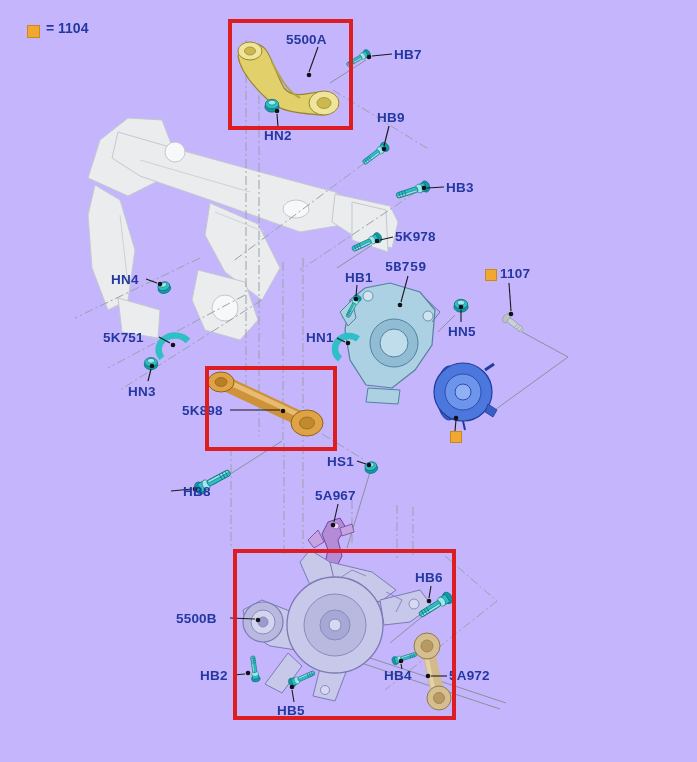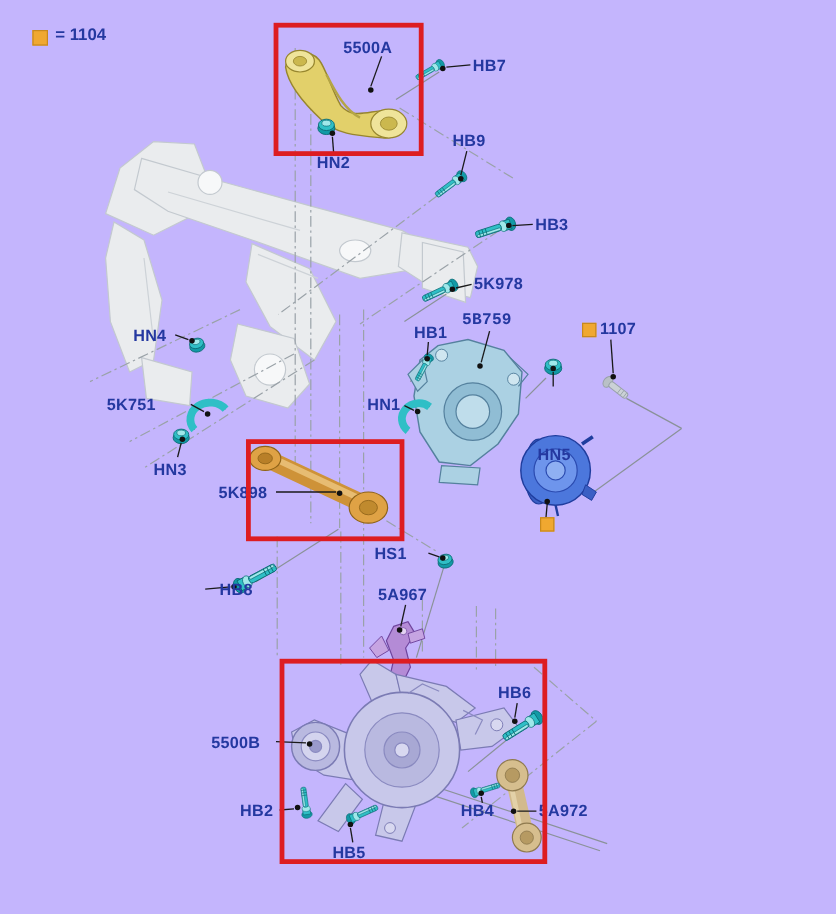--- a/index.html
+++ b/index.html
@@ -280,26 +280,26 @@
   <div class="callout" style="left:286px;top:32px;">5500A</div>
   <div class="callout" style="left:394px;top:47px;">HB7</div>
   <div class="callout" style="left:264px;top:128px;">HN2</div>
   <div class="callout" style="left:377px;top:110px;">HB9</div>
   <div class="callout" style="left:446px;top:180px;">HB3</div>
   <div class="callout" style="left:395px;top:229px;">5K978</div>
   <div class="callout" style="left:345px;top:270px;">HB1</div>
   <div class="callout" style="left:385px;top:260px;font-family:Liberation Mono, monospace;">5B759</div>
   <div class="callout" style="left:500px;top:266px;">1107</div>
   <div class="callout" style="left:111px;top:272px;">HN4</div>
-  <div class="callout" style="left:448px;top:324px;margin-top:47px;">HN5</div>
-  <div class="callout" style="left:89px;top:330px;">5K751</div>
+  <div class="callout" style="left:448px;top:324px;">HN5</div>
+  <div class="callout" style="left:103px;top:330px;">5K751</div>
   <div class="callout" style="left:306px;top:330px;">HN1</div>
   <div class="callout" style="left:128px;top:384px;">HN3</div>
   <div class="callout" style="left:182px;top:403px;">5K898</div>
-  <div class="callout" style="left:312px;top:454px;">HS1</div>
+  <div class="callout" style="left:327px;top:454px;">HS1</div>
   <div class="callout" style="left:315px;top:488px;">5A967</div>
   <div class="callout" style="left:139px;top:484px;margin-left:44px;">HB8</div>
   <div class="callout" style="left:415px;top:570px;">HB6</div>
   <div class="callout" style="left:176px;top:611px;">5500B</div>
   <div class="callout" style="left:200px;top:668px;">HB2</div>
   <div class="callout" style="left:384px;top:668px;">HB4</div>
   <div class="callout" style="left:449px;top:668px;">5A972</div>
   <div class="callout" style="left:277px;top:703px;">HB5</div>
 
 

